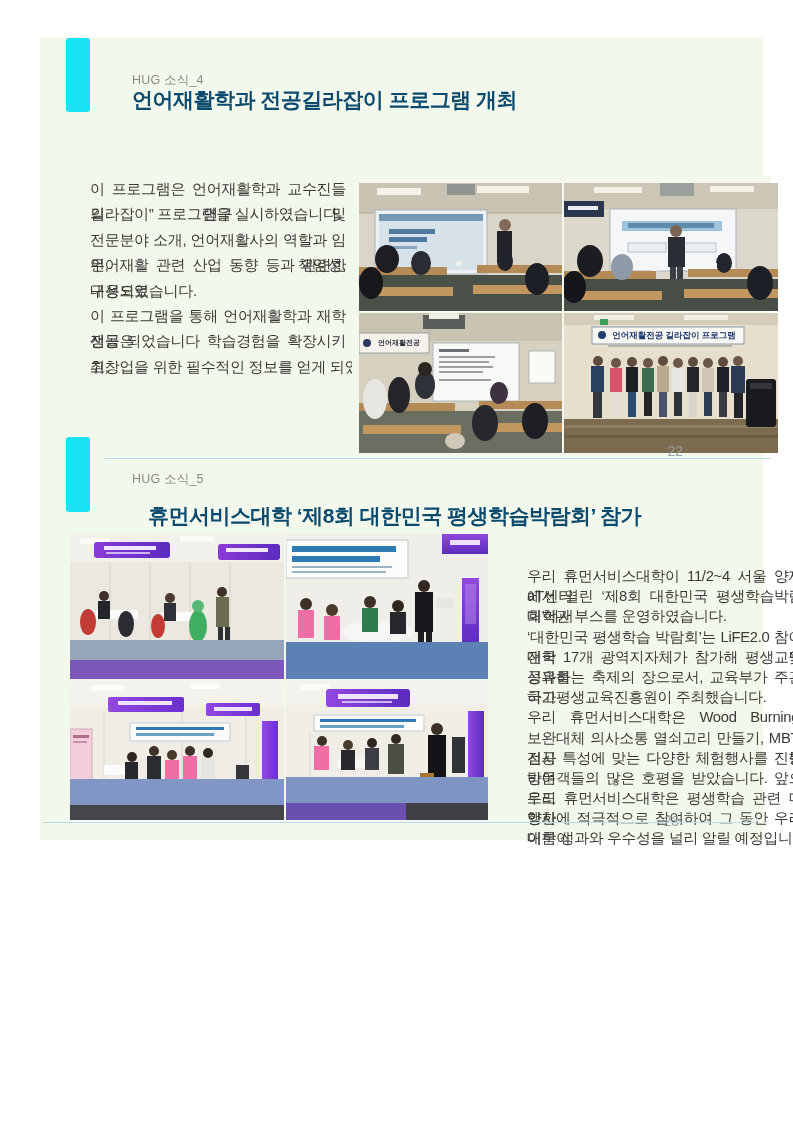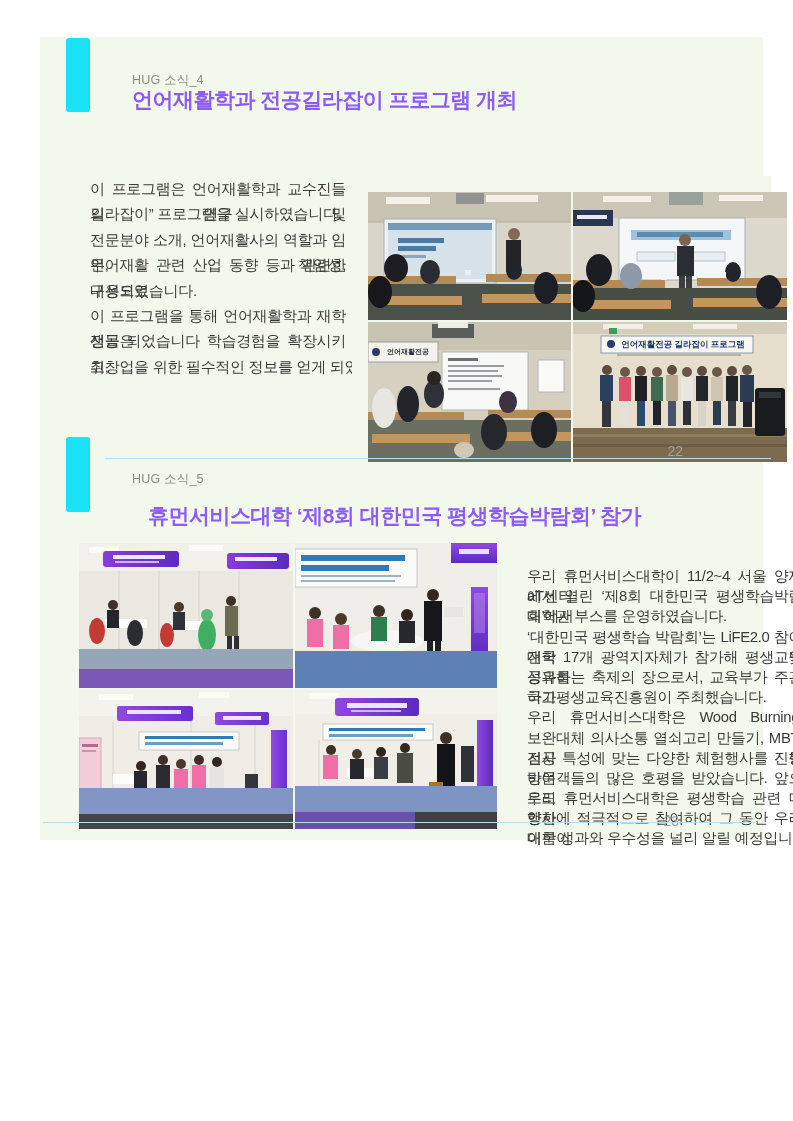--- a/index.html
+++ b/index.html
@@ -1,35 +1,35 @@
 <!DOCTYPE html>
 <html><head>
 <meta charset="utf-8">
 <style>
   html,body{margin:0;padding:0;background:#ffffff;}
   .page{position:relative;width:793px;height:1121px;background:#ffffff;overflow:hidden;
         font-family:"Liberation Sans","DejaVu Sans",sans-serif;}
   .panel{position:absolute;left:40px;top:37px;width:723px;height:803px;background:#f3f8ec;}
   .accent-bar{position:absolute;width:24px;height:74px;background:#18e2f4;border-radius:3px;}
   .kicker{position:absolute;left:92px;font-size:12.5px;color:#8a8b85;letter-spacing:0.2px;}
-  .sec-title{position:absolute;left:92px;font-size:21px;font-weight:bold;color:#8b5cf6;
+  .sec-title{position:absolute;left:92px;font-size:21px;font-weight:bold;color:#0c4a6e;
              letter-spacing:-0.5px;white-space:nowrap;}
   .bodytext{position:absolute;color:#3a3a36;font-size:15px;letter-spacing:-0.3px;}
   .tline{white-space:nowrap;}
   .bodytext .tline.just{white-space:normal;text-align:justify;text-align-last:justify;}
   .s1-text{left:50px;top:139px;width:256px;}
   .s1-text .tline{line-height:25.4px;height:25.4px;}
   .s2-text{left:487px;top:529px;width:276px;font-size:14.8px;}
   .s2-text .tline{line-height:20.2px;height:20.2px;}
   .photo-grid{position:absolute;display:grid;gap:2px;background:#f3f8ec;}
   .s1-photos{left:312px;top:139px;width:419px;height:270px;
              grid-template-columns:203px 214px;grid-template-rows:128px 140px;}
   .s2-photos{left:63px;top:527px;width:418px;height:286px;
              grid-template-columns:214px 202px;grid-template-rows:145px 139px;}
-  .photo-grid figure{margin:16px;width:100%;height:100%;overflow:hidden;}
+  .photo-grid figure{margin:7px;width:100%;height:100%;overflow:hidden;}
   .photo-grid svg{display:block;width:100%;height:100%;}
   .divider{position:absolute;height:0;border-top:1px solid #bcdde7;}
   .pagenum{position:absolute;font-size:14px;color:#9aa3a3;}
 </style>
 </head>
 <body>
 
 <div class="page">
   <div class="panel">
 

